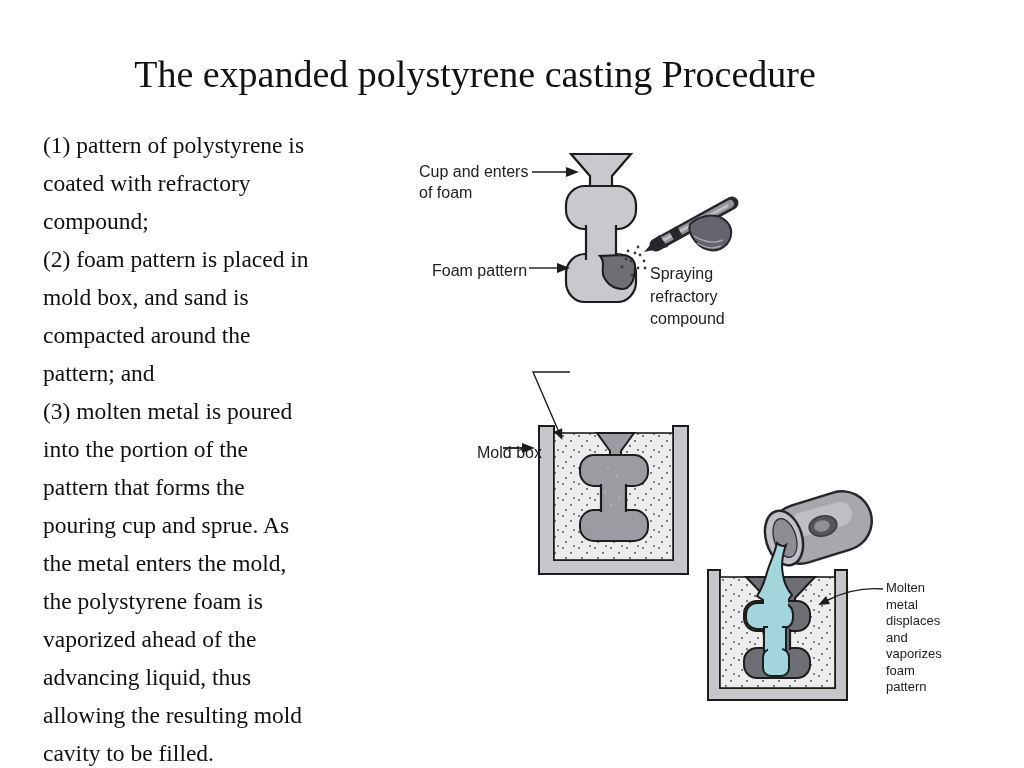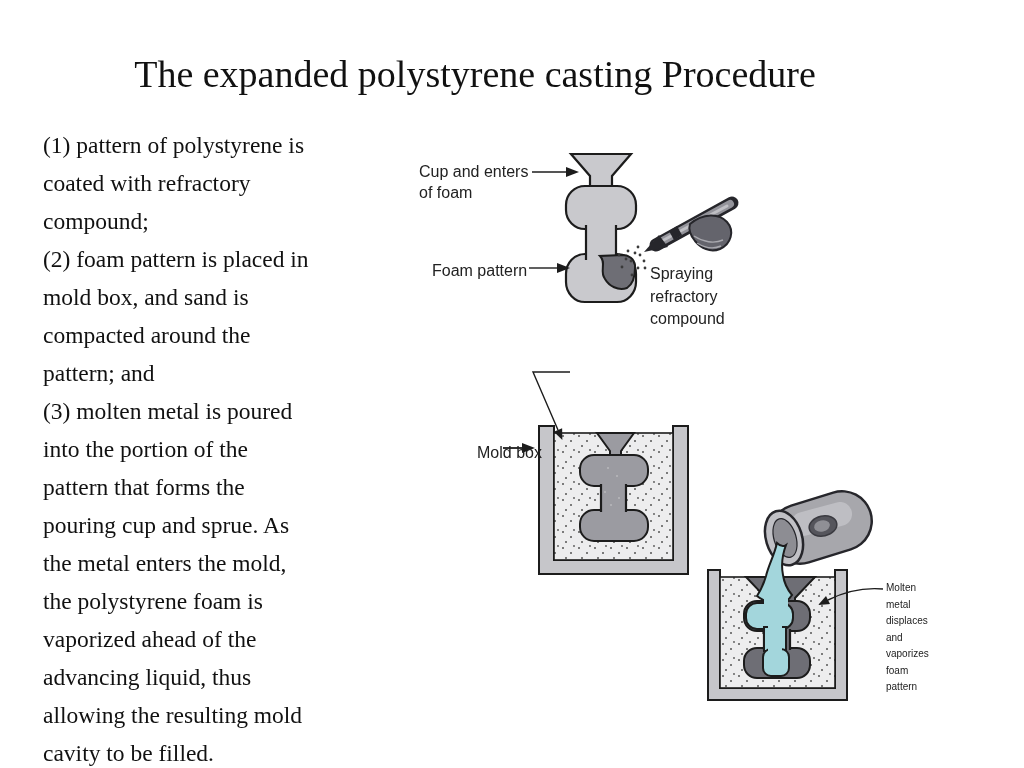--- a/index.html
+++ b/index.html
@@ -11,21 +11,21 @@
   html,body{width:1024px;height:768px;overflow:hidden;background:var(--background);}
   #slide{position:relative;width:844px;height:768px;background:var(--background);
          font-family:"Liberation Serif","DejaVu Serif",serif;}
   .title{position:absolute;left:60px;top:54px;width:830px;text-align:center;
          font-size:38px;color:var(--text);letter-spacing:0px;line-height:1.1;}
   .body-text{position:absolute;left:43px;top:126px;width:345px;font-size:23.5px;
          line-height:38px;color:var(--text);white-space:pre-line;}
   .diagram-svg{position:absolute;left:0;top:0;width:1024px;height:768px;}
   .dlabel{position:absolute;font-family:"Liberation Sans","DejaVu Sans",sans-serif;
          color:var(--label-text);font-size:16px;line-height:21px;white-space:pre-line;}
-  .dlabel.small{font-size:10px;line-height:16.5px;}
+  .dlabel.small{font-size:13px;line-height:16.5px;}
   
   .foam-light{fill:var(--foam-light);stroke:var(--outline);stroke-width:2.2;}
   .foam-light-noline{fill:var(--foam-light);stroke:none;}
   .pattern-gray{fill:var(--pattern-gray);stroke:var(--outline);stroke-width:2;}
   .pattern-gray-noline{fill:var(--pattern-gray);stroke:none;}
   .foam-dark{fill:var(--foam-dark);stroke:var(--outline);stroke-width:2;}
   .foam-dark-noline{fill:var(--foam-dark);stroke:none;}
   .molten{fill:var(--molten-metal);stroke:var(--outline);stroke-width:2;}
   .molten-noline{fill:var(--molten-metal);stroke:none;}
   .mold-wall{fill:var(--mold-wall);stroke:var(--outline);stroke-width:2;}

